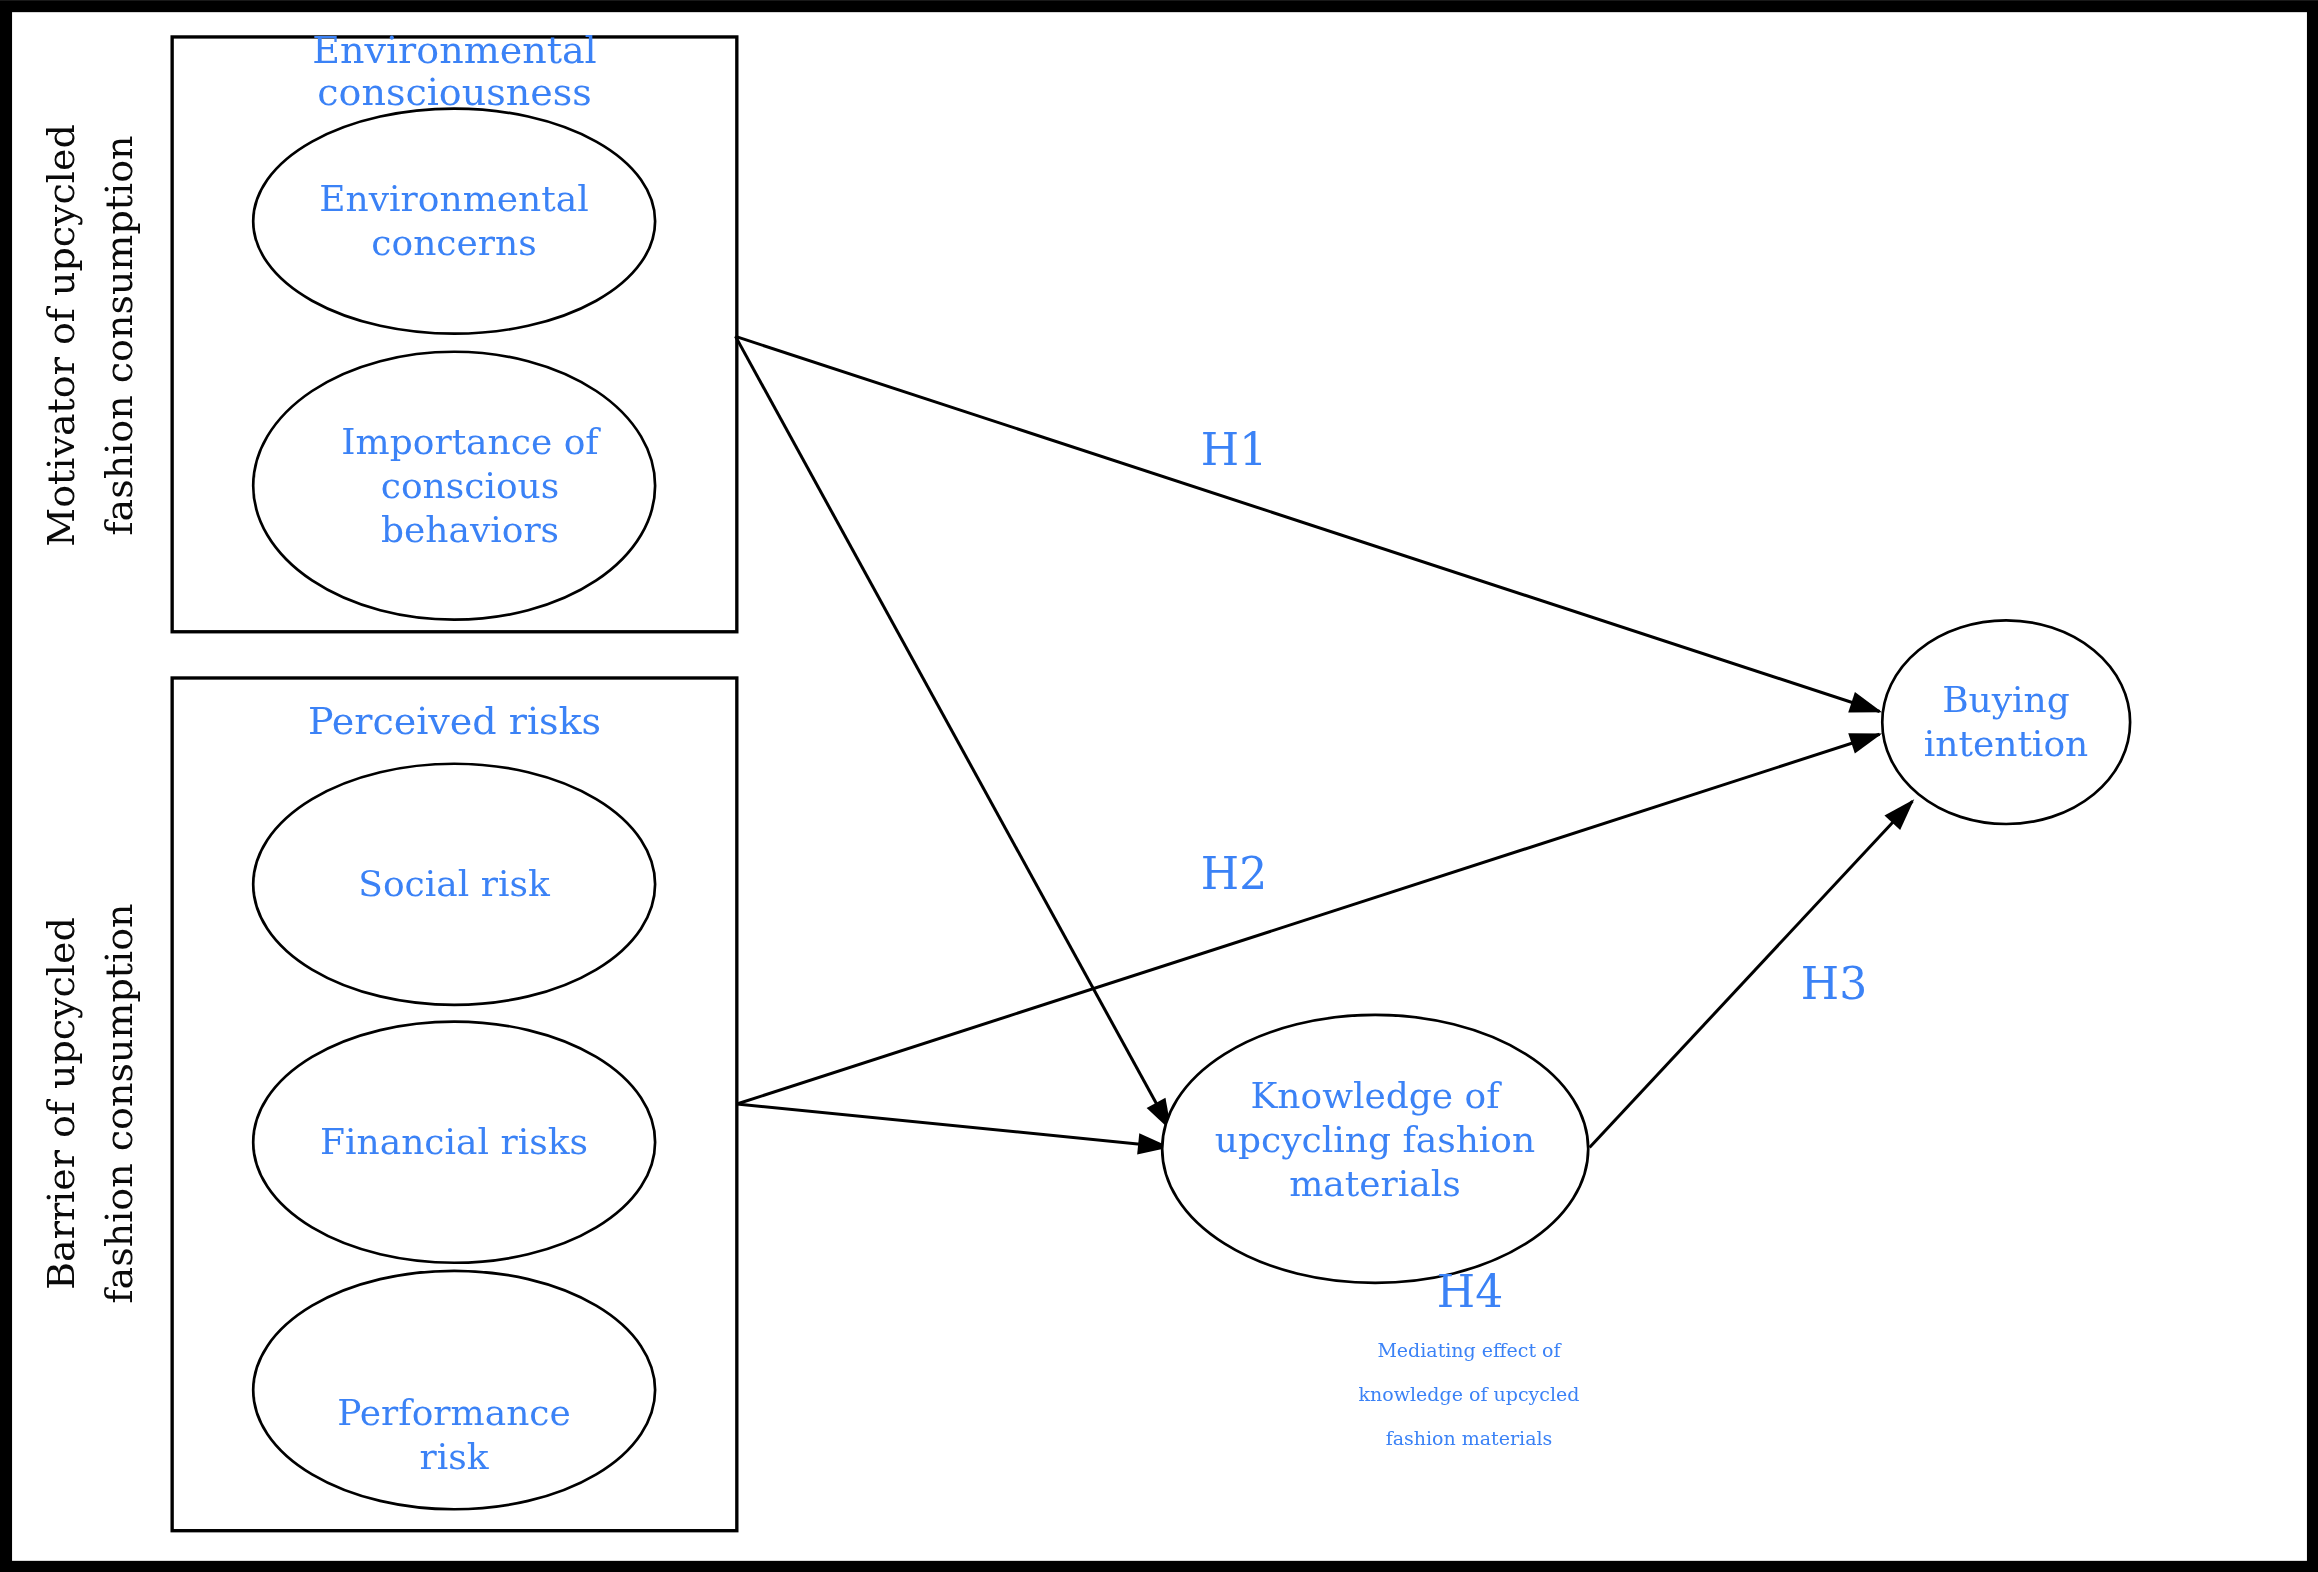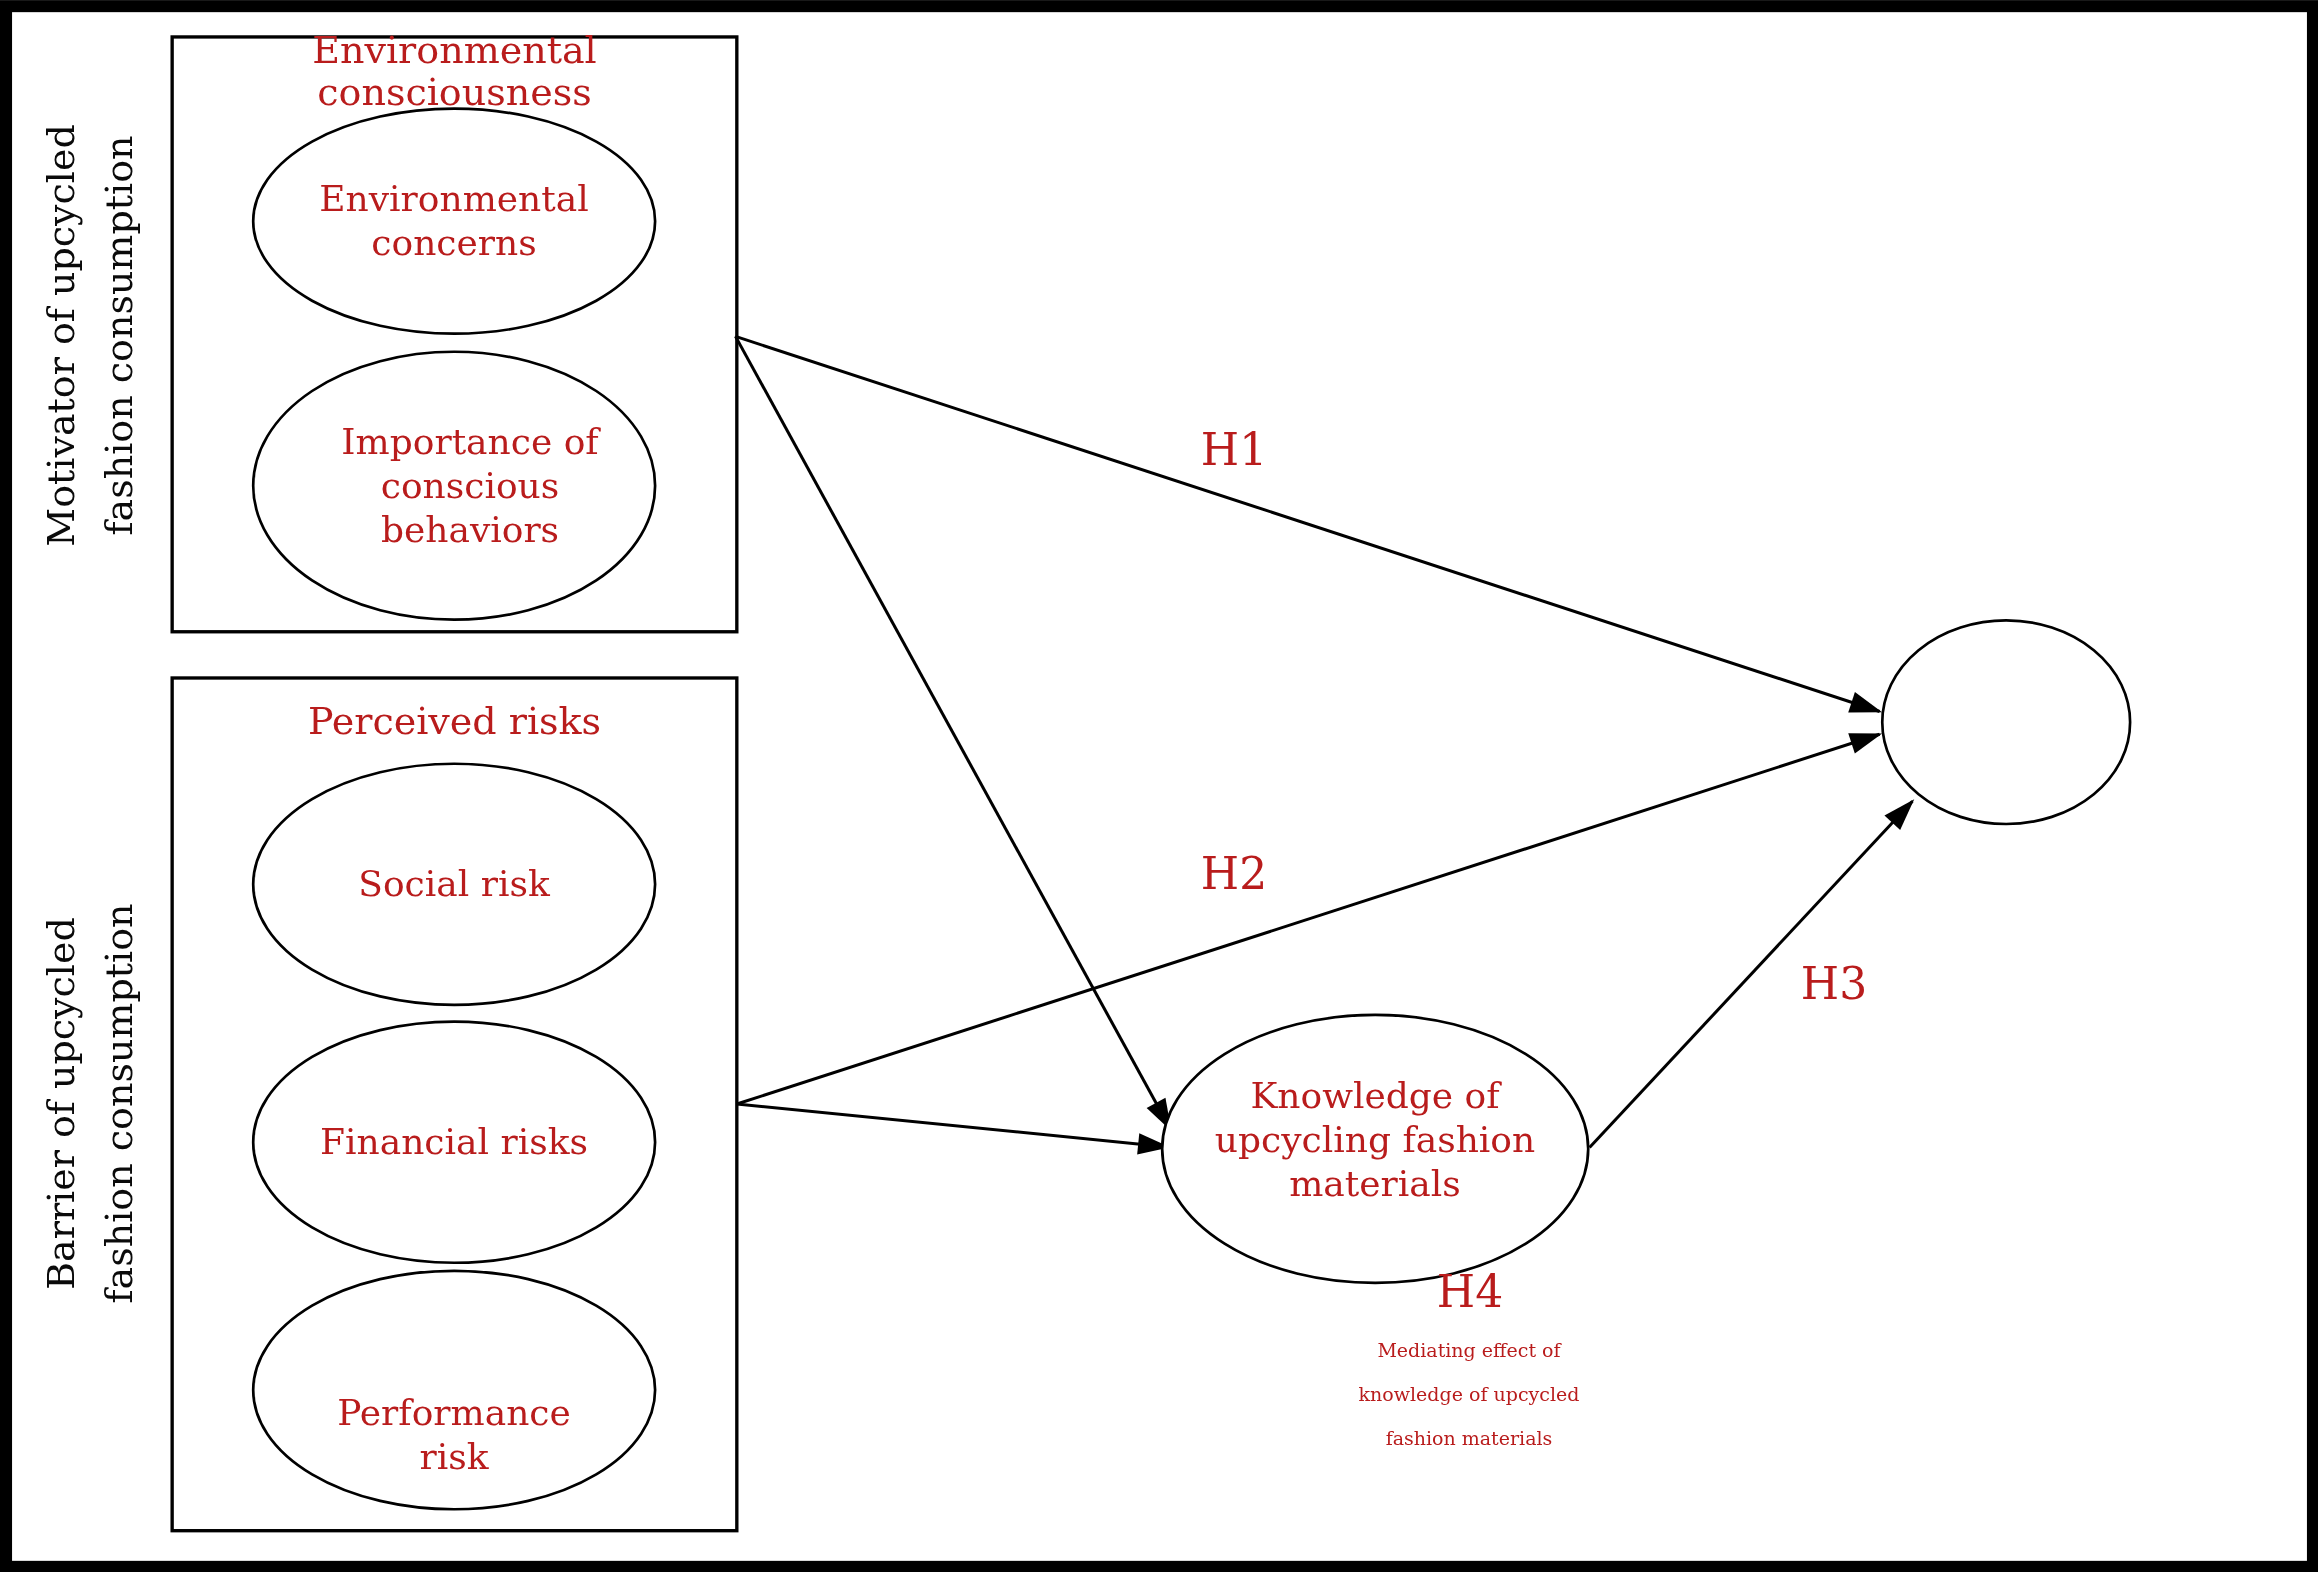--- a/index.html
+++ b/index.html
@@ -18,21 +18,21 @@
     width: 2319px;
     height: 1573px;
   }
   .txt {
     position: absolute;
     display: flex;
     align-items: center;
     justify-content: center;
     text-align: center;
     white-space: pre-line;
-    color: #b91c1c;
+    color: #3b82f6;
   }
   .node-label   { font-size: 36px; line-height: 44px; }
   .box-title    { font-size: 38px; line-height: 42px; }
   .hyp-label    { font-size: 44px; line-height: 47px; }
   .note-label   { font-size: 19px; line-height: 44px; }
   .side-label {
     position: absolute;
     display: flex;
     align-items: center;
     justify-content: center;
@@ -89,20 +89,22 @@
   <div class="txt node-label" style="left:269px;  top:352px;  width:402px; height:268px;">Importance of
 conscious
 behaviors</div>
   <div class="txt node-label" style="left:253px;  top:763px; width:402px; height:241px;">Social risk</div>
   <div class="txt node-label" style="left:253px;  top:1021px; width:402px; height:241px;">Financial risks</div>
   <div class="txt node-label" style="left:253px;  top:1316px; width:402px; height:238px;">Performance
 risk</div>
   <div class="txt node-label" style="left:1162px; top:1006px; width:426px; height:268px;">Knowledge of
 upcycling fashion
 materials</div>
+  <div class="txt node-label" style="left:1882px; top:620px;  width:248px; height:204px;">Buying
+intention</div>
 
   <div class="txt hyp-label" style="left:1167px; top:419px;  width:134px; height:60px;">H1</div>
   <div class="txt hyp-label" style="left:1167px; top:843px; width:134px; height:60px;">H2</div>
   <div class="txt hyp-label" style="left:1767px; top:953px; width:134px; height:60px;">H3</div>
   <div class="txt hyp-label" style="left:1403px; top:1261px; width:134px; height:60px;">H4</div>
 
   <div class="txt note-label" style="left:1268px; top:1325px; width:402px; height:137px;">Mediating effect of
 knowledge of upcycled
 fashion materials</div>
 

